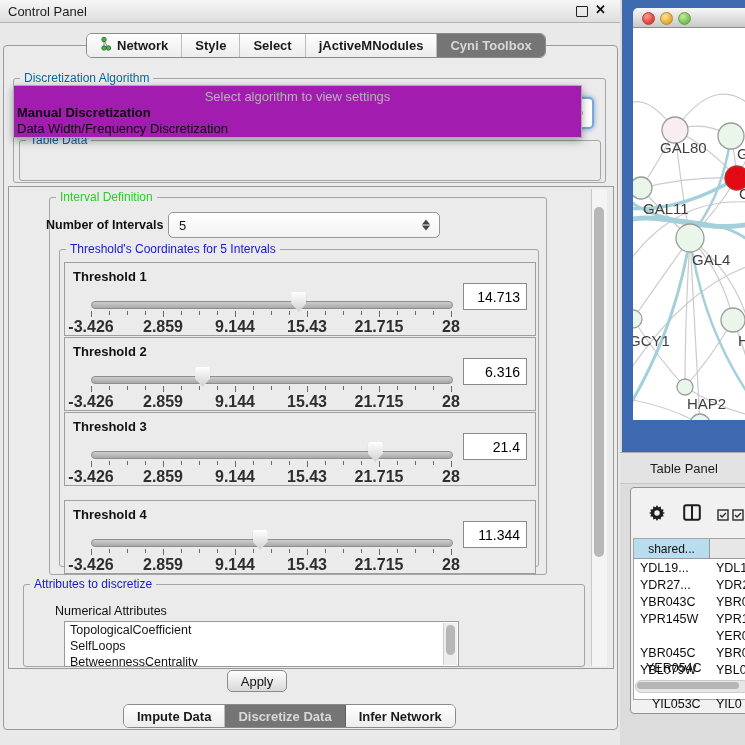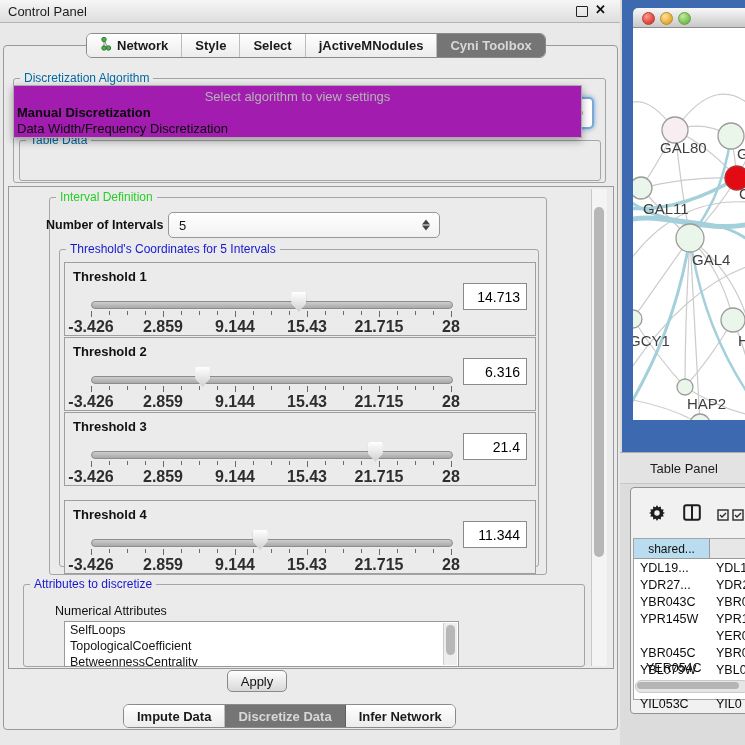--- a/index.html
+++ b/index.html
@@ -334,22 +334,22 @@
             </div>
           </div>
       </div>
 
       <div id="attr-group" class="abs fieldset">
         <span class="legend blue">Attributes to discretize</span>
       </div>
       <div id="attr-sub" class="abs">Numerical Attributes</div>
       <div id="attr-list" class="abs">
         <div id="attr-items">
+            <div class="attr-item">TopologicalCoefficient</div>
             <div class="attr-item">SelfLoops</div>
-            <div class="attr-item">TopologicalCoefficient</div>
             <div class="attr-item">BetweennessCentrality</div>
           </div>
         <div id="attr-vscroll" class="abs">
           <div id="attr-vthumb" class="abs"></div>
         </div>
       </div>
 
       <div id="settings-vscroll" class="abs">
         <div id="settings-vthumb" class="abs"></div>
       </div>
@@ -490,21 +490,21 @@
           </div>
           <div class="trow" style="top: 124px;">
             <span class="tcell" style="left: 6px;">YBL079W</span>
             <span class="tcell" style="left: 82px;">YBL0</span>
           </div>
           <div class="trow" style="top: 141px;">
             <span class="tcell" style="left: 6px;">YLR345W</span>
             <span class="tcell" style="left: 82px;">YLR3</span>
           </div>
           <div class="trow" style="top: 158px;">
-            <span class="tcell" style="left: 6px;">YIL053C</span>
+            <span class="tcell" style="left: 18px;">YIL053C</span>
             <span class="tcell" style="left: 82px;">YIL0</span>
           </div>
         </div>
     </div>
     <div id="tbl-hscroll">
       <div id="tbl-hthumb"></div>
     </div>
   </div>
 </div>
 

